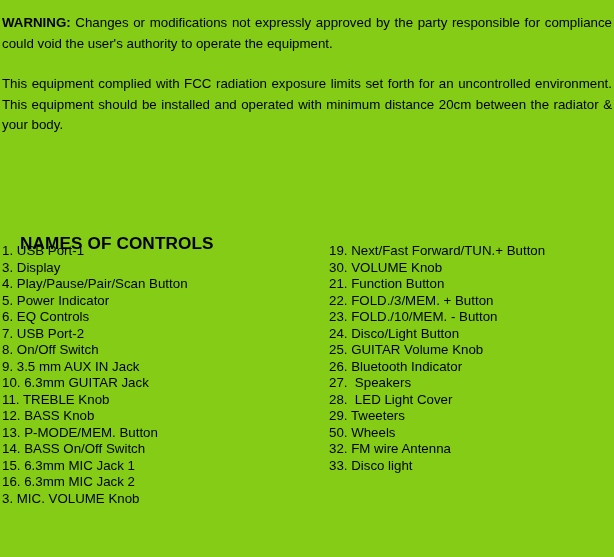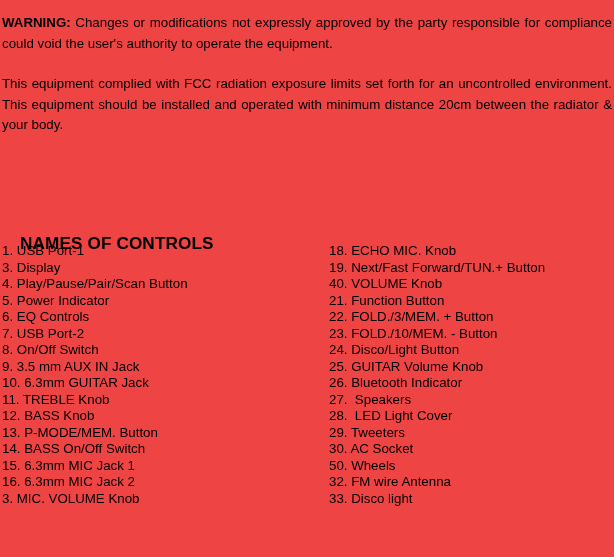--- a/index.html
+++ b/index.html
@@ -12,21 +12,21 @@
     height: 557px;
     overflow: hidden;
     font-family: "Liberation Sans", sans-serif;
     color: #000000;
     -webkit-font-smoothing: antialiased;
   }
   .page {
     position: relative;
     width: 614px;
     height: 557px;
-    background: #ef4444;
+    background: #84cc16;
   }
 
   
   .para {
     position: absolute;
     left: 2px;
     width: 610px;
     text-align: justify;
     text-justify: inter-word;
     font-size: 13.3px;
@@ -101,32 +101,30 @@
       <div class="control-item">10. 6.3mm GUITAR Jack</div>
       <div class="control-item">11. TREBLE Knob</div>
       <div class="control-item">12. BASS Knob</div>
       <div class="control-item">13. P-MODE/MEM. Button</div>
       <div class="control-item">14. BASS On/Off Switch</div>
       <div class="control-item">15. 6.3mm MIC Jack 1</div>
       <div class="control-item">16. 6.3mm MIC Jack 2</div>
       <div class="control-item">3. MIC. VOLUME Knob</div>
     </div>
     <div class="col col-right">
-      <div class="control-item">18. ECHO MIC. Knob</div>
       <div class="control-item">19. Next/Fast Forward/TUN.+ Button</div>
-      <div class="control-item">40. VOLUME Knob</div>
+      <div class="control-item">30. VOLUME Knob</div>
       <div class="control-item">21. Function Button</div>
       <div class="control-item">22. FOLD./3/MEM. + Button</div>
       <div class="control-item">23. FOLD./10/MEM. - Button</div>
       <div class="control-item">24. Disco/Light Button</div>
       <div class="control-item">25. GUITAR Volume Knob</div>
       <div class="control-item">26. Bluetooth Indicator</div>
       <div class="control-item">27.  Speakers</div>
       <div class="control-item">28.  LED Light Cover</div>
       <div class="control-item">29. Tweeters</div>
-      <div class="control-item">30. AC Socket</div>
       <div class="control-item">50. Wheels</div>
       <div class="control-item">32. FM wire Antenna</div>
       <div class="control-item">33. Disco light</div>
     </div>
   </div>
 
 </div>
 
 </body></html>

